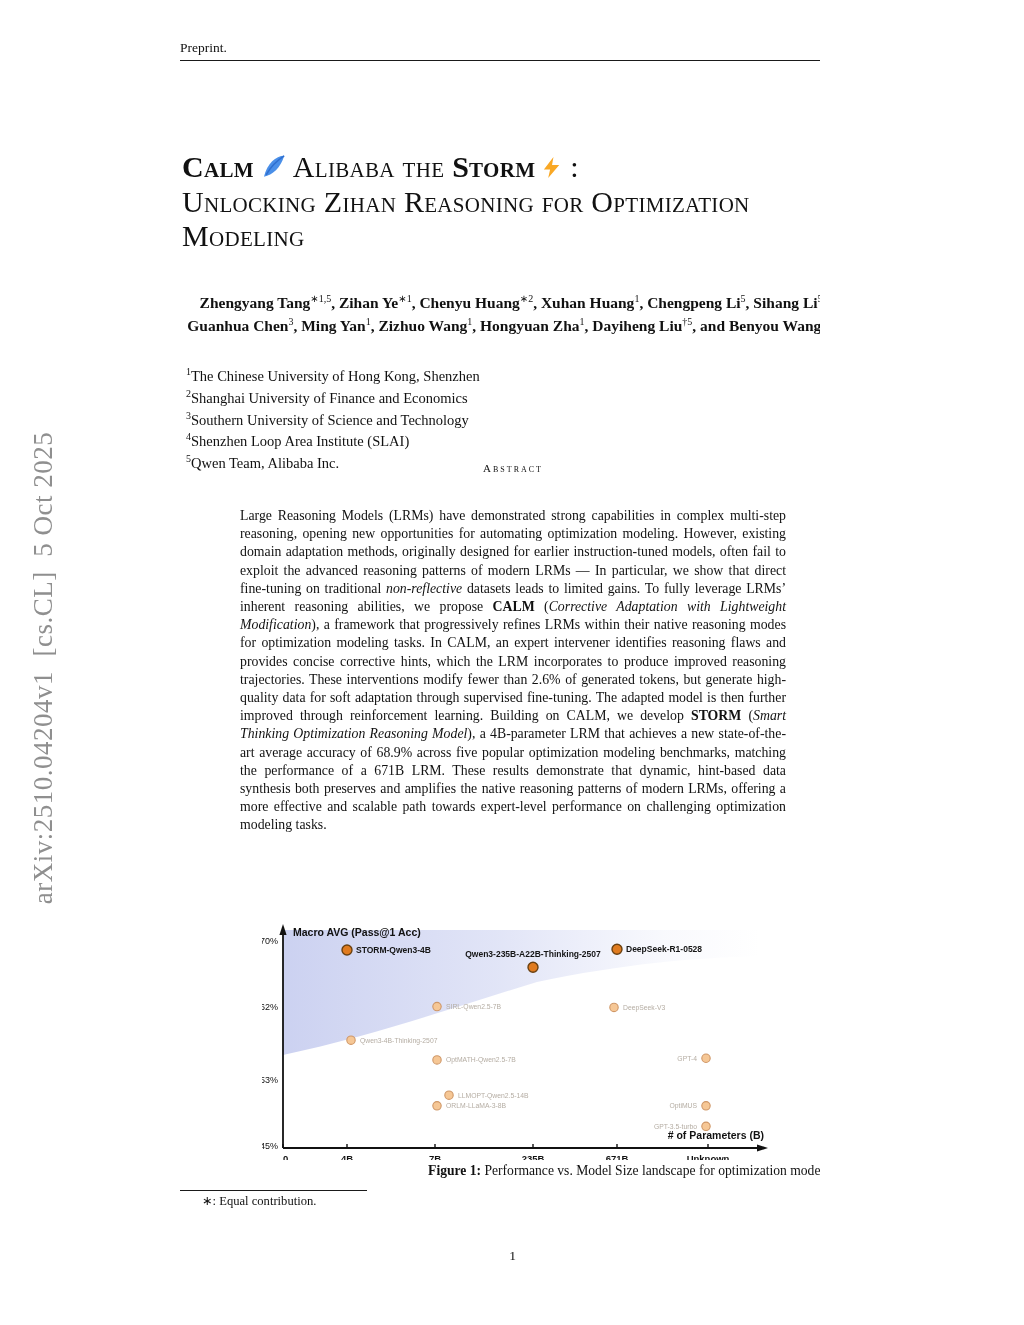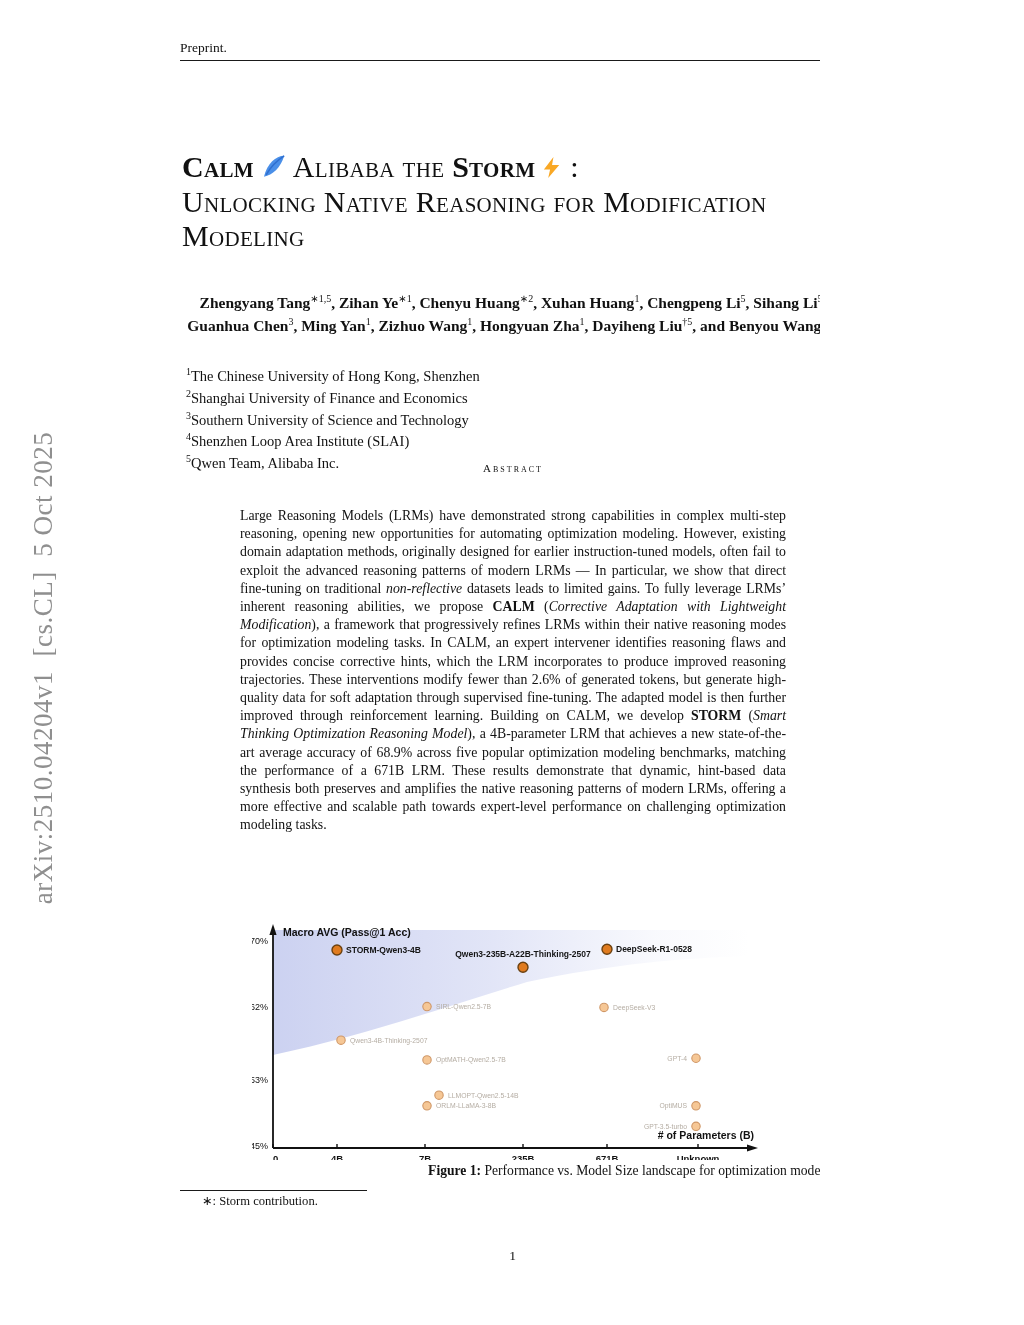--- a/index.html
+++ b/index.html
@@ -18,21 +18,21 @@
   .authors sup,.affils sup{font-size:10px;font-weight:normal;}
   .affils sup{font-weight:normal;}
   .affils{position:absolute;left:186px;top:363px;width:654px;
           font-size:14.5px;line-height:18px;}
   .abs-head{position:absolute;left:186px;top:462px;width:654px;text-align:center;
             font-variant:small-caps;font-size:11px;letter-spacing:2px;}
   .abs-body{position:absolute;left:240px;top:507px;width:546px;font-size:13.8px;
             line-height:18.2px;text-align:justify;}
   .abs-body i{font-style:italic;}
   .abs-body b{font-weight:bold;}
-  .figure{position:absolute;left:252px;top:916px;width:514px;height:244px;text-align:center;}
+  .figure{position:absolute;left:262px;top:916px;width:514px;height:244px;text-align:center;}
   .caption{position:absolute;left:180px;top:1163px;width:665px;text-align:right;font-size:13.6px;}
   .fn-rule{position:absolute;left:180px;top:1190px;width:187px;height:0;border-top:1.4px solid #1a1a1a;}
   .fnotes{position:absolute;left:202px;top:1193px;width:500px;font-size:12.6px;line-height:17px;}
   .pageno{position:absolute;left:180px;top:1248px;width:665px;text-align:center;font-size:13.5px;}
   .chart-font{font-family:"Liberation Sans", sans-serif;}
 </style>
 </head>
 <body>
 
 <div class="page">
@@ -45,21 +45,21 @@
   <div class="title">
     <div>
       <span class="b">Calm</span><span><svg width="27" height="27" viewBox="0 0 24 24">
             <path d="M21.5 2.5 C14 2.5 6.5 9.5 3.5 21 C11 20 18.5 13 21.5 2.5 Z" fill="#4a8fe8"></path>
             <path d="M21.5 2.5 C16 6 9 13 5.5 19.5" stroke="#2f6fd0" stroke-width="1.4" fill="none"></path>
           </svg></span><span>Alibaba the</span>
       <span class="b">Storm</span><span><svg width="23" height="25" viewBox="0 0 24 24">
             <polygon points="13,1 3,14 9.5,14 7.5,23 19,9.5 11.5,9.5" fill="#f9a825"></polygon>
           </svg></span><span>:</span>
     </div>
-    <div>Unlocking Native Reasoning for Modification</div>
+    <div>Unlocking Zihan Reasoning for Optimization</div>
     <div>Modeling</div>
   </div>
 
   <div class="authors"><span>Zhengyang Tang<sup>∗1,5</sup></span>, <span>Zihan Ye<sup>∗1</sup></span>, <span>Chenyu Huang<sup>∗2</sup></span>, <span>Xuhan Huang<sup>1</sup></span>, <span>Chengpeng Li<sup>5</sup></span>, <span>Sihang Li<sup>5</sup></span>, <span>Guanhua Chen<sup>3</sup></span>, <span>Ming Yan<sup>1</sup></span>, <span>Zizhuo Wang<sup>1</sup></span>, <span>Hongyuan Zha<sup>1</sup></span>, <span>Dayiheng Liu<sup>†5</sup></span>, and <span>Benyou Wang<sup>†1,4</sup></span></div>
 
   <div class="affils">
       <div><sup>1</sup>The Chinese University of Hong Kong, Shenzhen</div>
       <div><sup>2</sup>Shanghai University of Finance and Economics</div>
       <div><sup>3</sup>Southern University of Science and Technology</div>
       <div><sup>4</sup>Shenzhen Loop Area Institute (SLAI)</div>
@@ -127,18 +127,18 @@
         <circle cx="444" cy="210.32" r="4.2" fill="#f6c795" stroke="#cf9767" stroke-width="1.1"></circle>
         <text font-size="6.8" font-weight="normal" fill="#b5ada3" x="435" y="212.82" text-anchor="end">GPT-3.5-turbo</text>
       </svg></div>
 
   <div class="caption">
     <b>Figure 1:</b><span> Performance vs. Model Size landscape for optimization modeling.</span>
   </div>
 
   <div class="fn-rule"></div>
   <div class="fnotes">
-      <div>∗: Storm contribution.</div>
+      <div>∗: Equal contribution.</div>
     </div>
 
   <div class="pageno">1</div>
 
 </div>
 
 </body></html>

